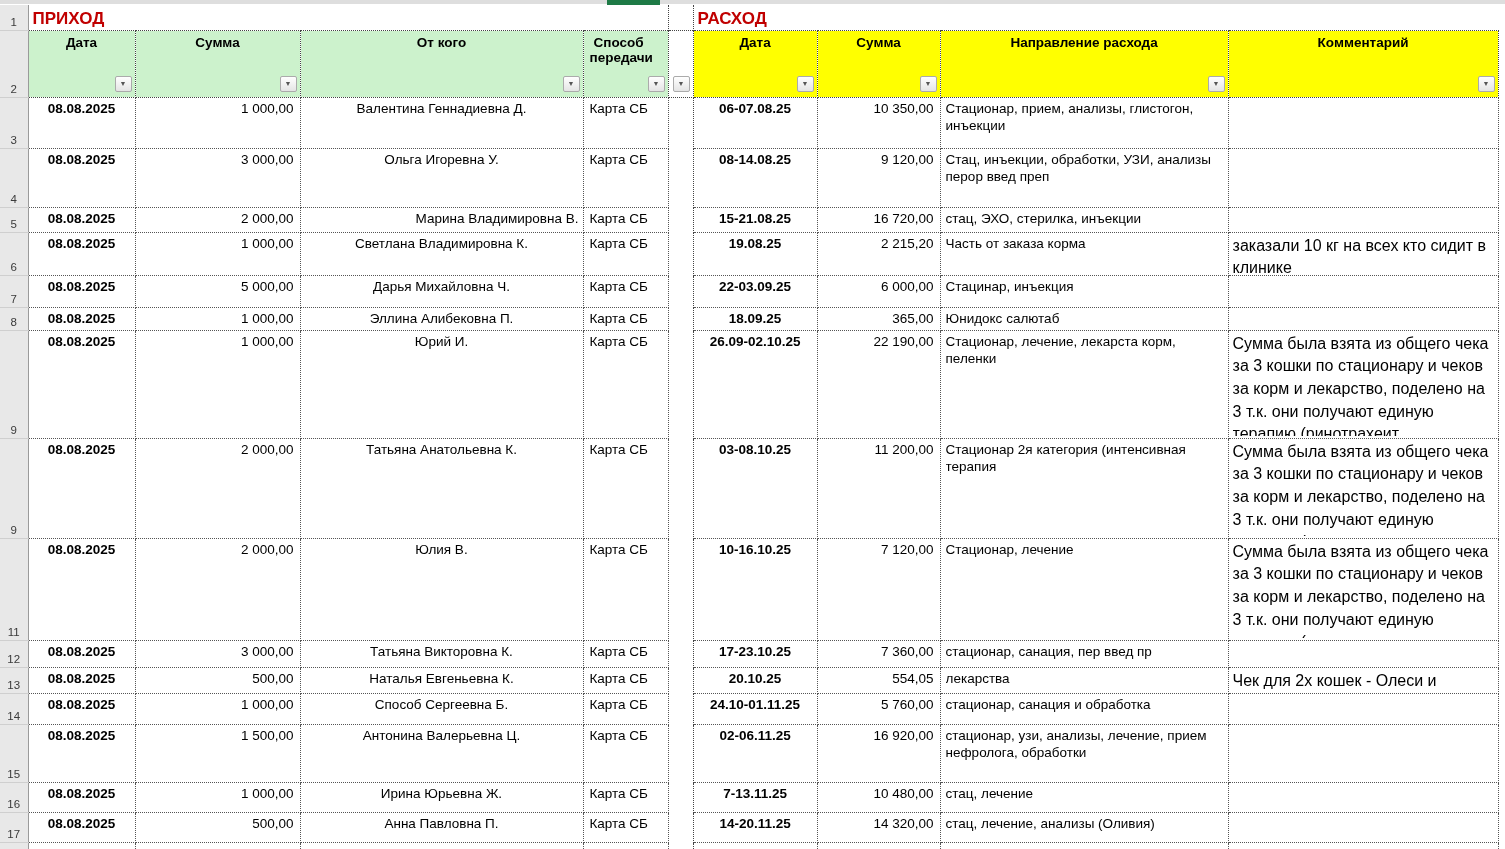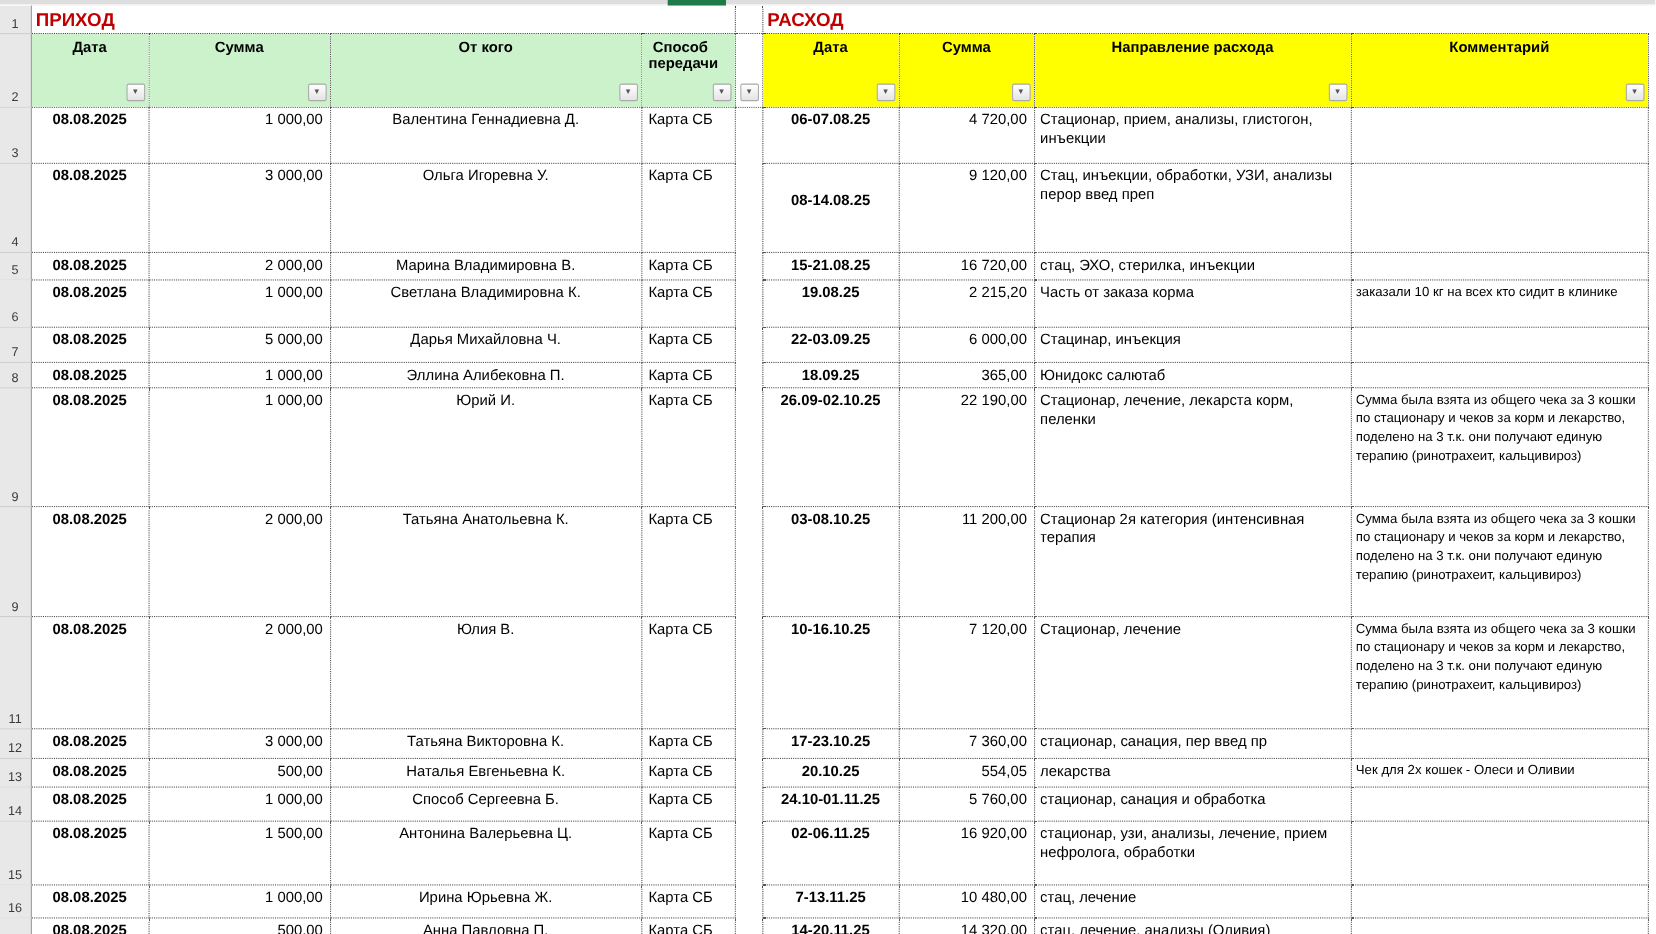--- a/index.html
+++ b/index.html
@@ -34,21 +34,21 @@
   .fbtn span { font-size:7px; color:#555; line-height:1; }
 
   
   td.c { border:1px dotted #555; font-size:13.5px; color:#000; padding:2px 4px; }
   .cb { overflow:hidden; line-height:1.3; }
   td.date  { text-align:center;font-weight:bold; }
   td.sum   { text-align:right; padding-right:6px; }
   td.from  { text-align:center; }
   td.method{ text-align:left; padding-left:6px; }
   td.dir   { text-align:left; padding-left:5px; }
-  td.comment { font-size:12px; padding-left:4px; }
+  td.comment { font-size:16px; padding-left:4px; }
   td.comment .cb { line-height:1.42; }
 
   
   tr.r-bot td.c { border-bottom:none; }
   tr.r-bot td.gut { border-bottom:none; }
 </style>
 </head>
 <body>
 
 <div class="sheet">
@@ -149,21 +149,21 @@
             <div class="cb" style="height: 46px;">Валентина Геннадиевна Д.</div>
           </td>
     <td class="c method">
             <div class="cb" style="height: 46px;">Карта СБ</div>
           </td>
     <td class="gapc"></td>
     <td class="c date">
             <div class="cb" style="height: 46px;">06-07.08.25</div>
           </td>
     <td class="c sum">
-            <div class="cb" style="height: 46px;">4 720,00</div>
+            <div class="cb" style="height: 46px;">10 350,00</div>
           </td>
     <td class="c dir">
             <div class="cb" style="height: 46px;">Стационар, прием, анализы, глистогон, инъекции</div>
           </td>
     <td class="c comment">
             <div class="cb" style="height: 46px;"></div>
           </td>
   </tr>
         <tr style="height: 59px;">
     <td class="gut">4</td>
@@ -174,42 +174,42 @@
             <div class="cb" style="height: 54px;">3 000,00</div>
           </td>
     <td class="c from">
             <div class="cb" style="height: 54px;">Ольга Игоревна У.</div>
           </td>
     <td class="c method">
             <div class="cb" style="height: 54px;">Карта СБ</div>
           </td>
     <td class="gapc"></td>
     <td class="c date">
-            <div class="cb" style="height: 54px; margin-top: 22px;">08-14.08.25</div>
+            <div class="cb" style="height: 54px;">08-14.08.25</div>
           </td>
     <td class="c sum">
             <div class="cb" style="height: 54px;">9 120,00</div>
           </td>
     <td class="c dir">
             <div class="cb" style="height: 54px;">Стац, инъекции, обработки, УЗИ, анализы перор введ преп</div>
           </td>
     <td class="c comment">
             <div class="cb" style="height: 54px;"></div>
           </td>
   </tr>
         <tr style="height: 25px;">
     <td class="gut">5</td>
     <td class="c date">
             <div class="cb" style="height: 20px;">08.08.2025</div>
           </td>
     <td class="c sum">
             <div class="cb" style="height: 20px;">2 000,00</div>
           </td>
     <td class="c from">
-            <div class="cb" style="height: 20px;">Марина Владимировна В.</div>
+            <div class="cb" style="height: 20px; text-align: right;">Марина Владимировна В.</div>
           </td>
     <td class="c method">
             <div class="cb" style="height: 20px;">Карта СБ</div>
           </td>
     <td class="gapc"></td>
     <td class="c date">
             <div class="cb" style="height: 20px;">15-21.08.25</div>
           </td>
     <td class="c sum">
             <div class="cb" style="height: 20px;">16 720,00</div>

